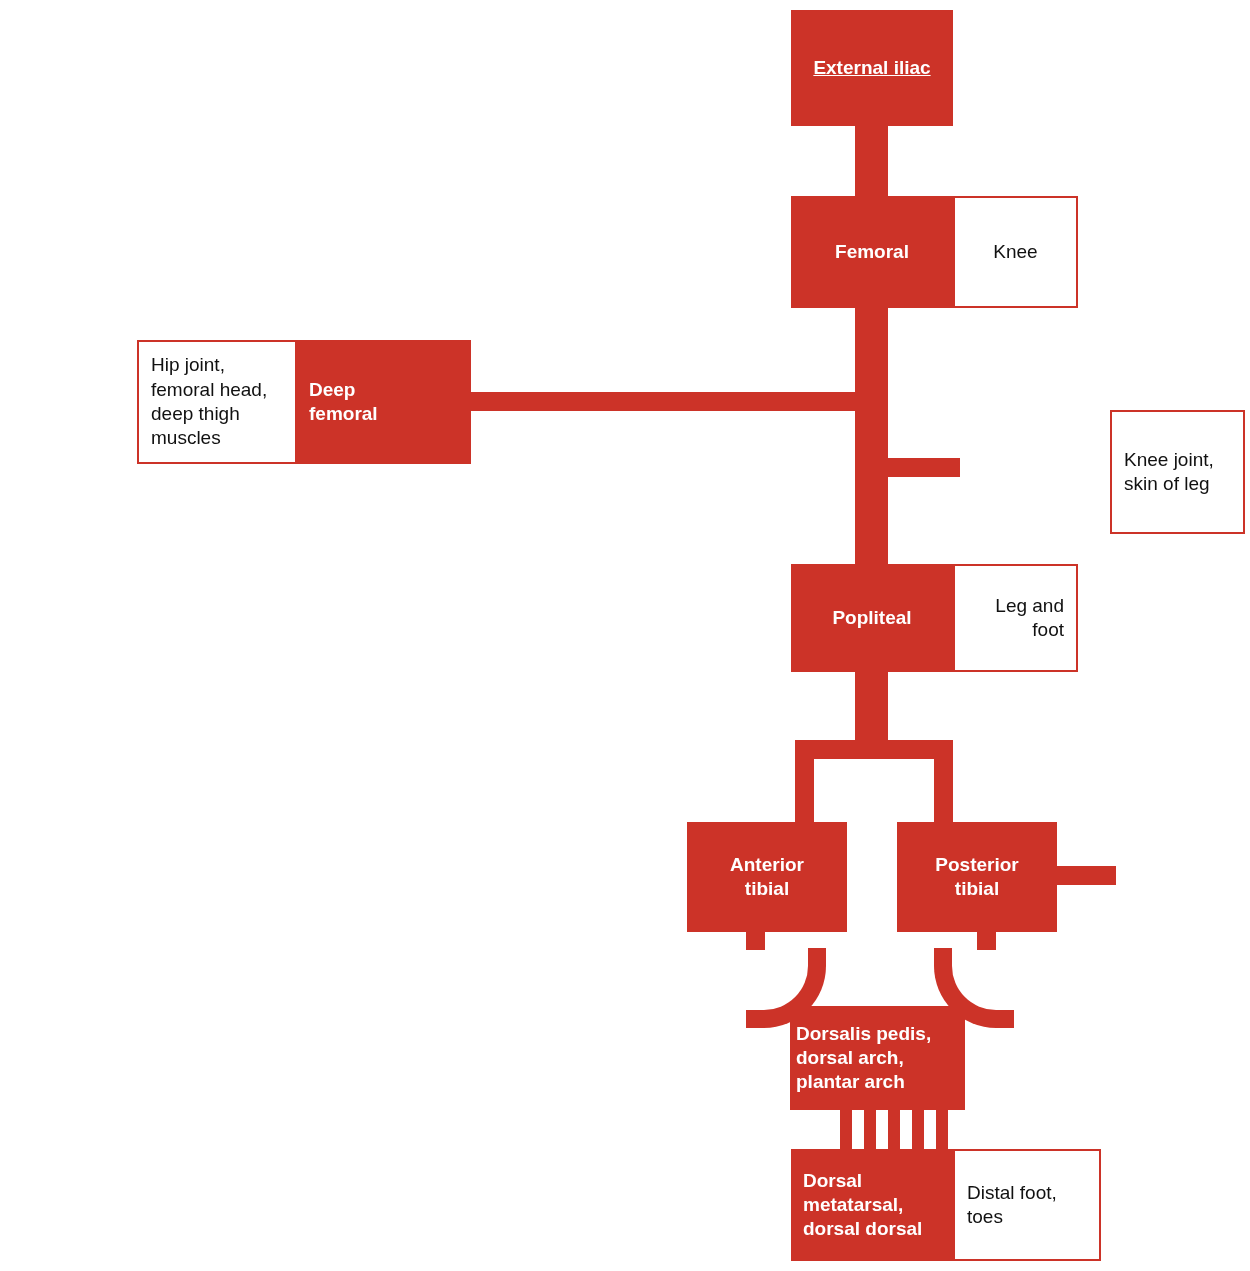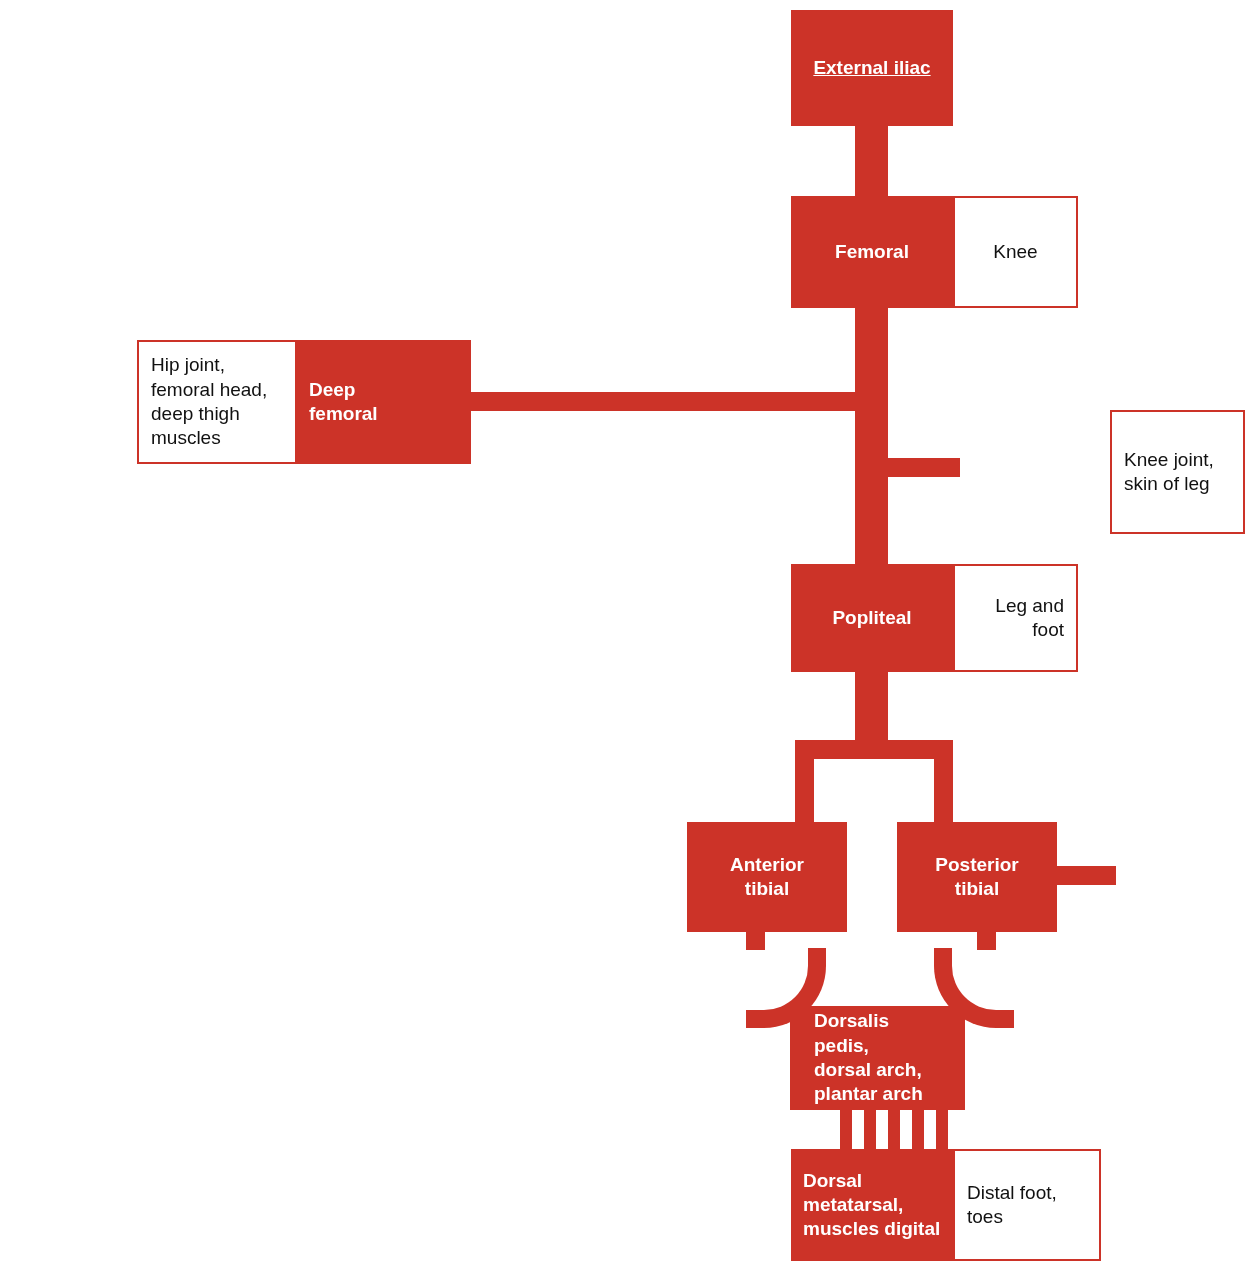--- a/index.html
+++ b/index.html
@@ -142,30 +142,30 @@
     <span class="txt">Anterior
 tibial</span>
   </div>
 
   <div class="node artery" style="left:897px; top:822px; width:160px; height:110px; padding:0 30px; font-size:19px; line-height:1.28; justify-content:center; text-align:center;">
     <span class="txt">Posterior
 tibial</span>
   </div>
 
 
-  <div class="node artery" style="left:790px; top:1006px; width:175px; height:104px; padding:0 24px; font-size:19px; line-height:1.28; justify-content:flex-start; text-align:left;">
+  <div class="node artery" style="left:790px; top:1006px; width:175px; height:104px; padding:0 6px; font-size:19px; line-height:1.28; justify-content:flex-start; text-align:left;">
     <span class="txt">Dorsalis pedis,
 dorsal arch,
 plantar arch</span>
   </div>
 
   <div class="node artery" style="left:791px; top:1149px; width:162px; height:112px; padding:0 12px; font-size:19px; line-height:1.28; justify-content:flex-start; text-align:left;">
     <span class="txt">Dorsal
 metatarsal,
-muscles digital</span>
+dorsal dorsal</span>
   </div>
 
   <div class="node region" style="left:953px; top:1149px; width:148px; height:112px; padding:4px 12px; font-size:19px; line-height:1.28; justify-content:flex-start; text-align:left;">
     <span class="txt">Distal foot,
 toes</span>
   </div>
 
 </div>
 
 </body></html>

